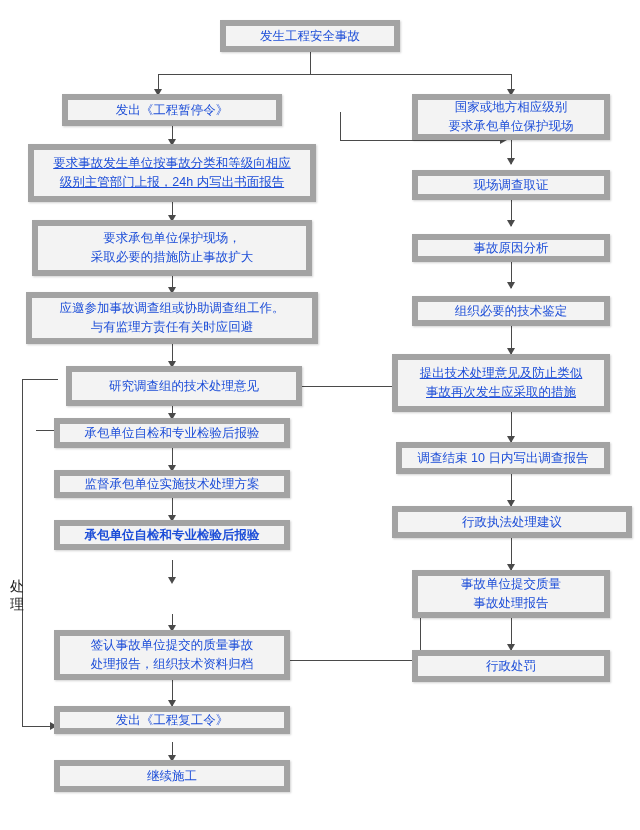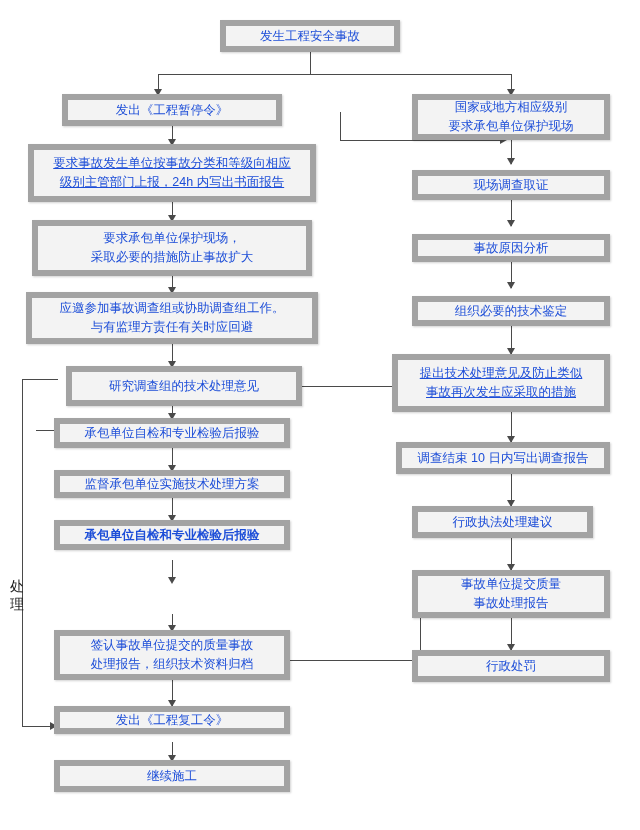--- a/index.html
+++ b/index.html
@@ -196,21 +196,21 @@
 
   <div class="node" style="left:412px; top:234px; width:198px; height:28px;">事故原因分析</div>
 
   <div class="node" style="left:412px; top:296px; width:198px; height:30px;">组织必要的技术鉴定</div>
 
   <div class="node" style="left:392px; top:354px; width:218px; height:58px;text-decoration:underline;">提出技术处理意见及防止类似
 事故再次发生应采取的措施</div>
 
   <div class="node" style="left:396px; top:442px; width:214px; height:32px;">调查结束 10 日内写出调查报告</div>
 
-  <div class="node" style="left:412px; top:506px; width:181px; height:32px;">行政执法处理建议</div>
+  <div class="node" style="left:392px; top:506px; width:240px; height:32px;">行政执法处理建议</div>
 
   <div class="node" style="left:412px; top:570px; width:198px; height:48px;">事故单位提交质量
 事故处理报告</div>
 
   <div class="node" style="left:412px; top:650px; width:198px; height:32px;">行政处罚</div>
 
   <div class="side-label" style="left:8px; top:578px;">处
 理</div>
 
 </div>

